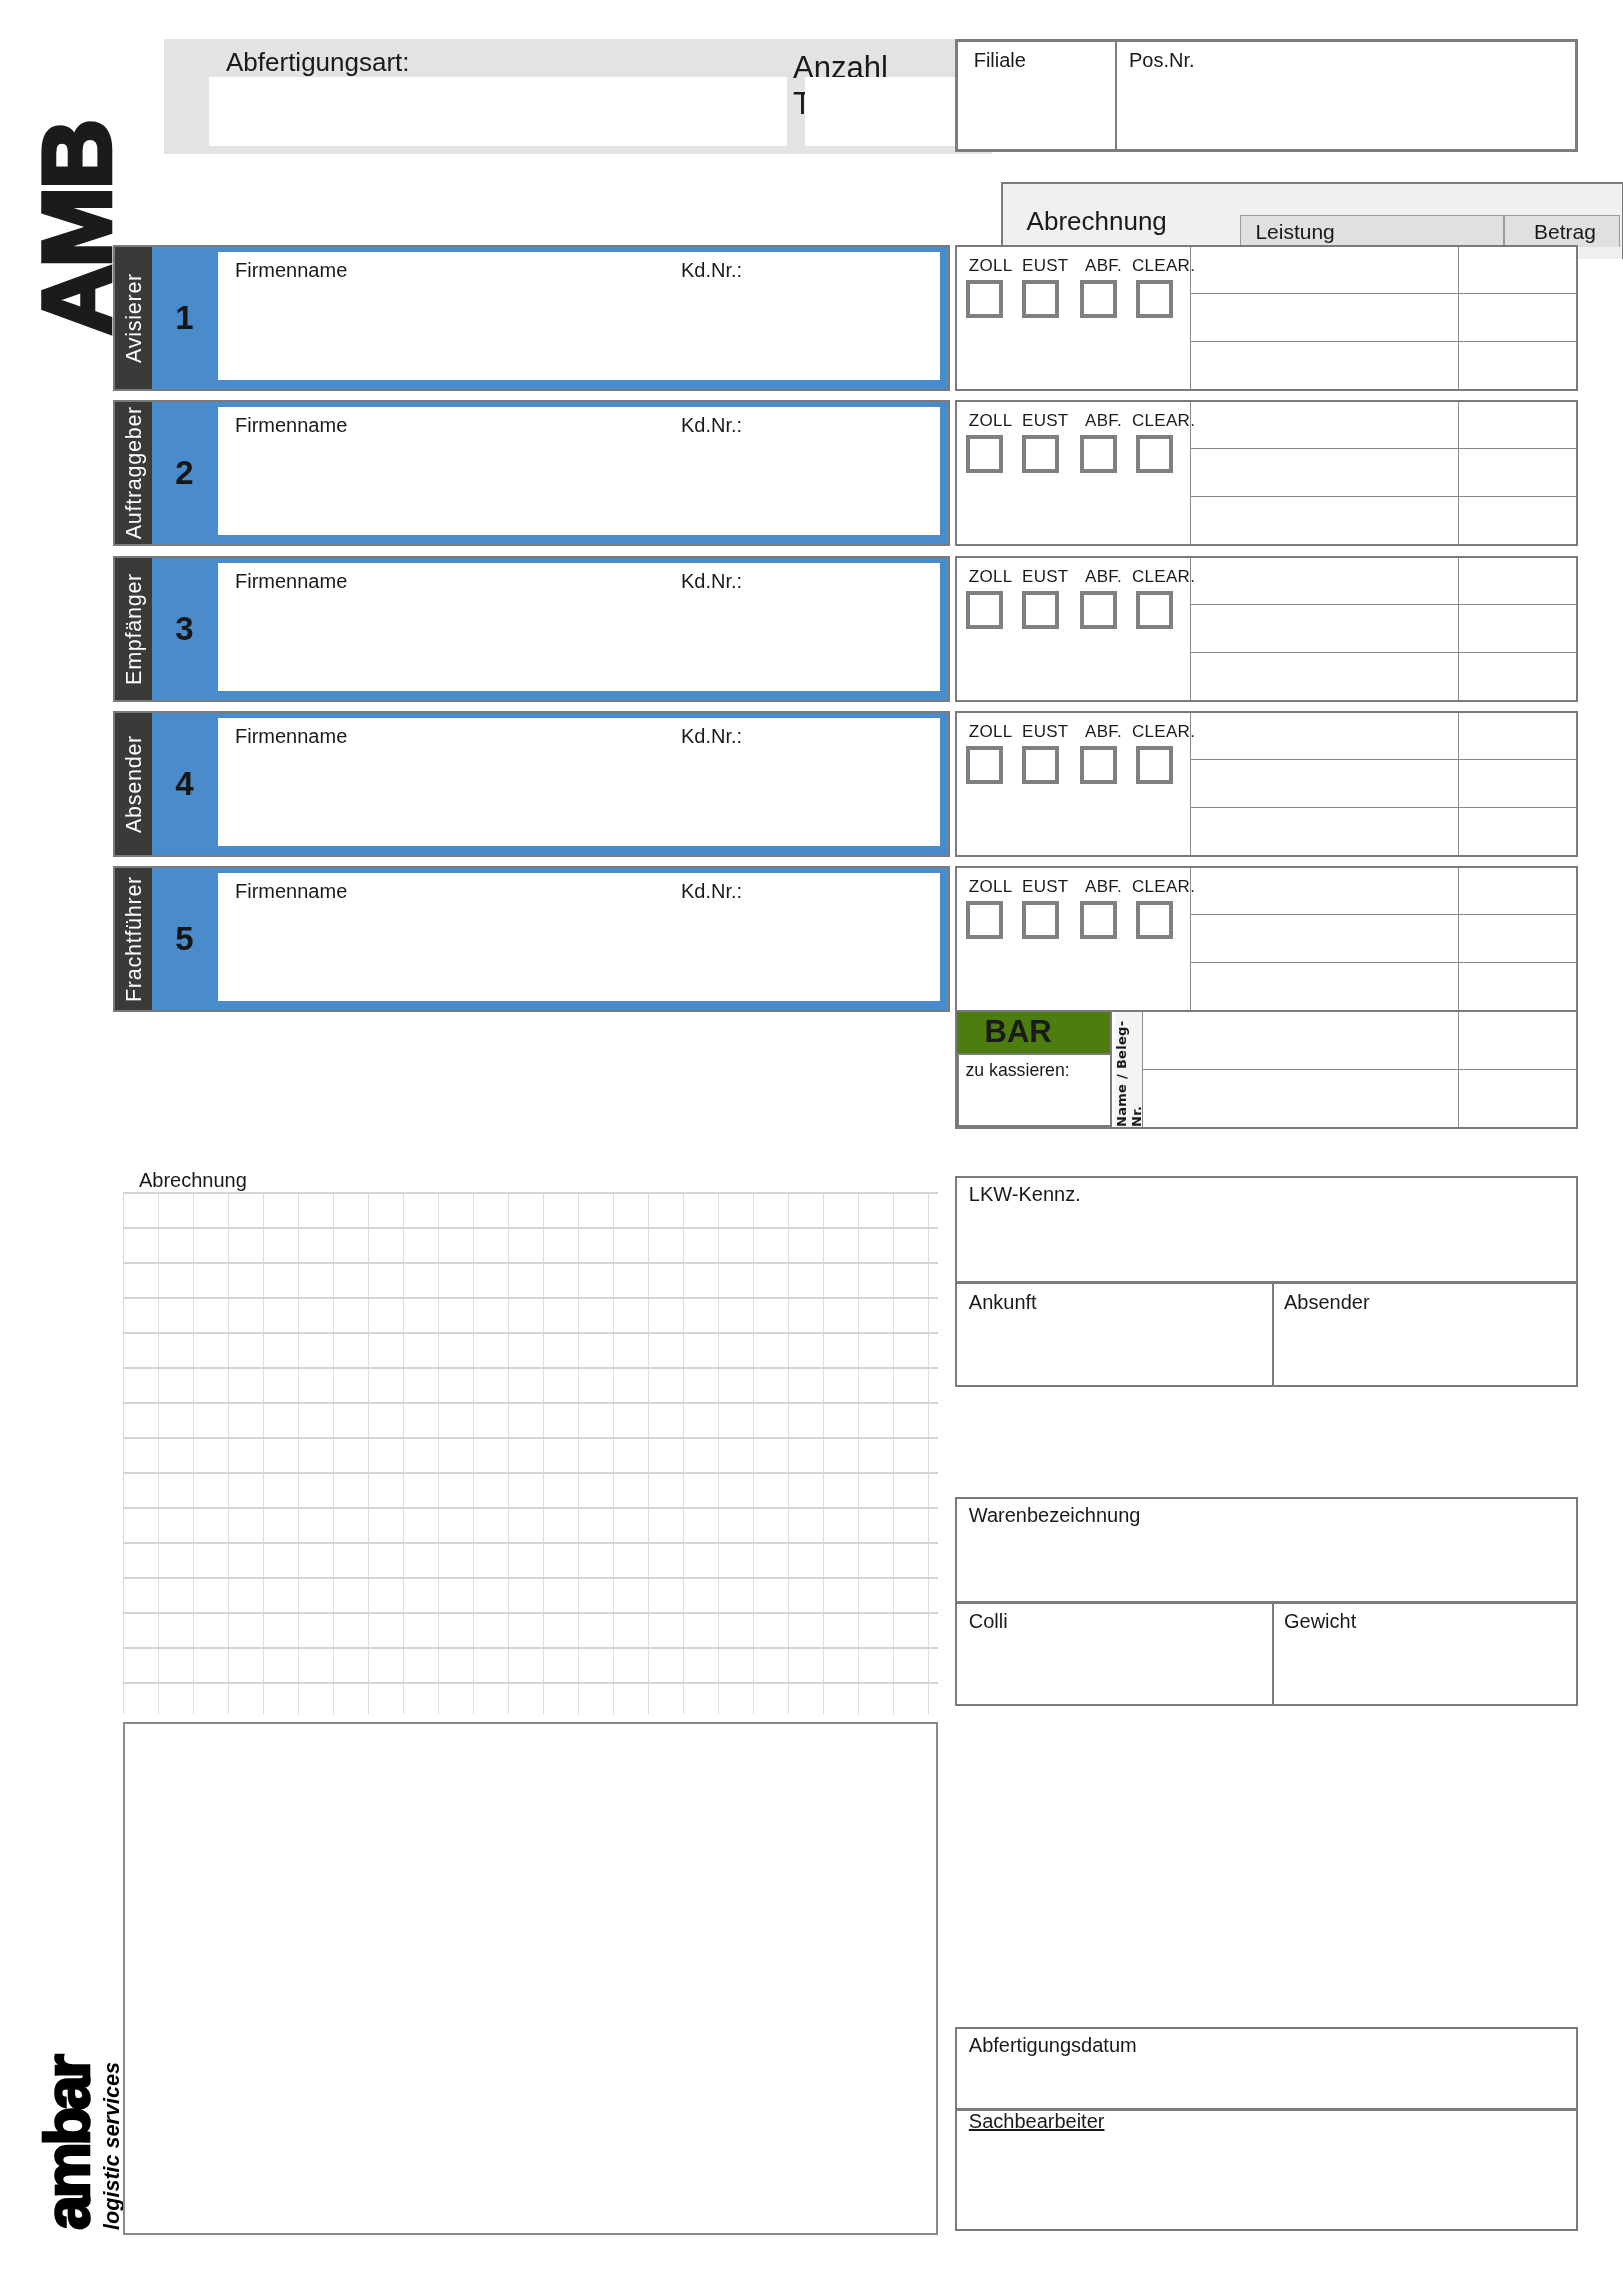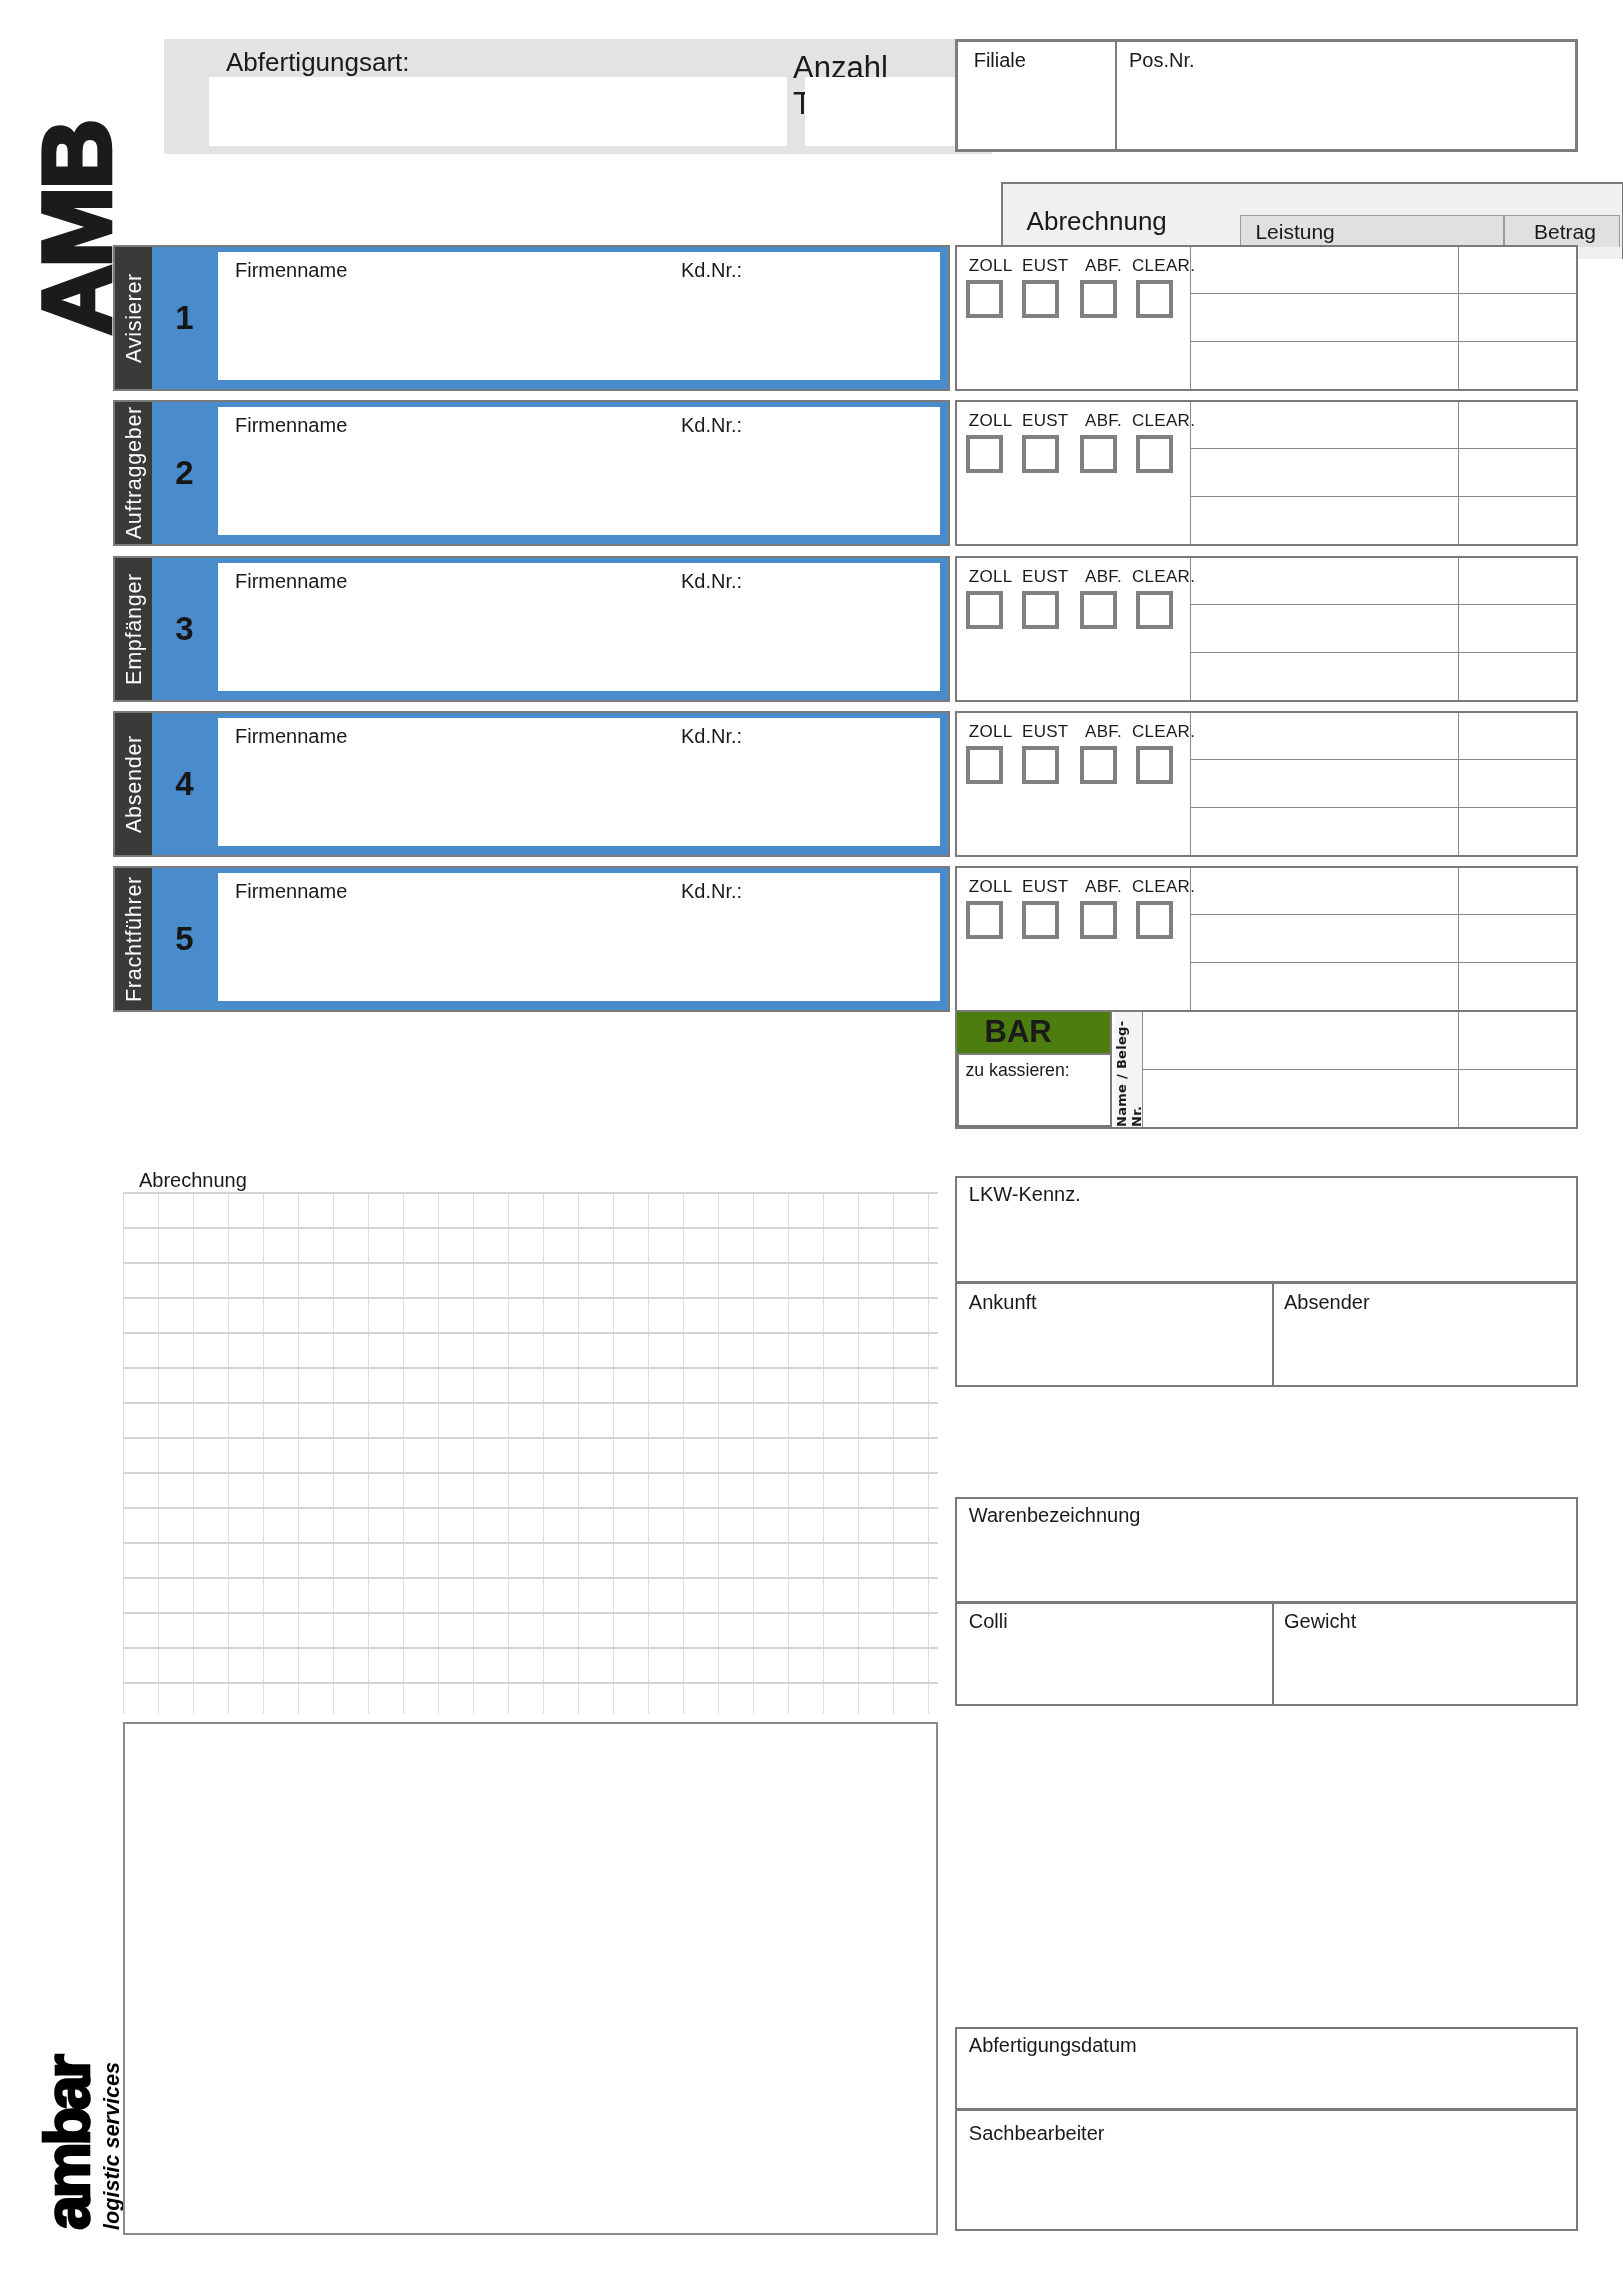--- a/index.html
+++ b/index.html
@@ -298,18 +298,18 @@
     <div class="rbox-label" style="left:11.8px;top:111px;">Colli</div>
     <div class="rbox-label" style="left:327px;top:111px;">Gewicht</div>
     <div class="abs" style="left:0;top:133px;width:315px;bottom:0;"></div>
     <div class="abs" style="left:317px;top:133px;right:0;bottom:0;"></div>
   </div>
 
   <div class="abs rbox footer-block">
     <div class="rbox-label" style="left:11.8px;top:5.2px;">Abfertigungsdatum</div>
     <div class="abs" style="left:0;top:26px;right:0;height:53px;"></div>
     <div class="hdiv" style="top:79px;"></div>
-    <div class="rbox-label" style="left:11.8px;top:93px;">Sachbearbeiter</div>
+    <div class="rbox-label" style="left:11.8px;top:81px;text-decoration:underline;">Sachbearbeiter</div>
     <div class="abs" style="left:0;top:109px;right:0;bottom:0;"></div>
   </div>
 
 </div>
 
 
 </body></html>

